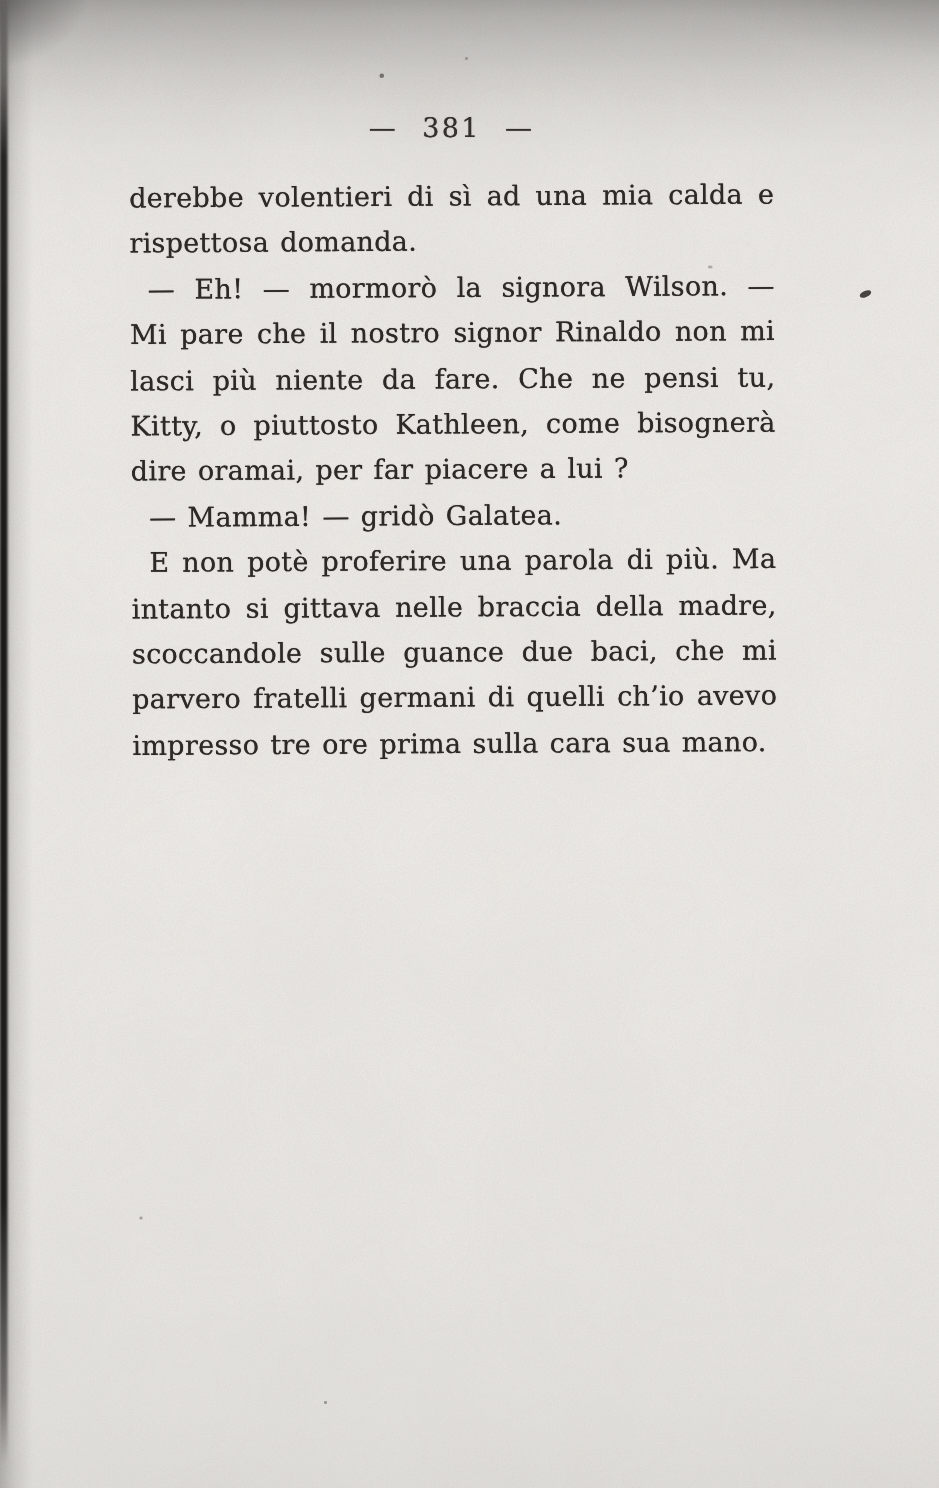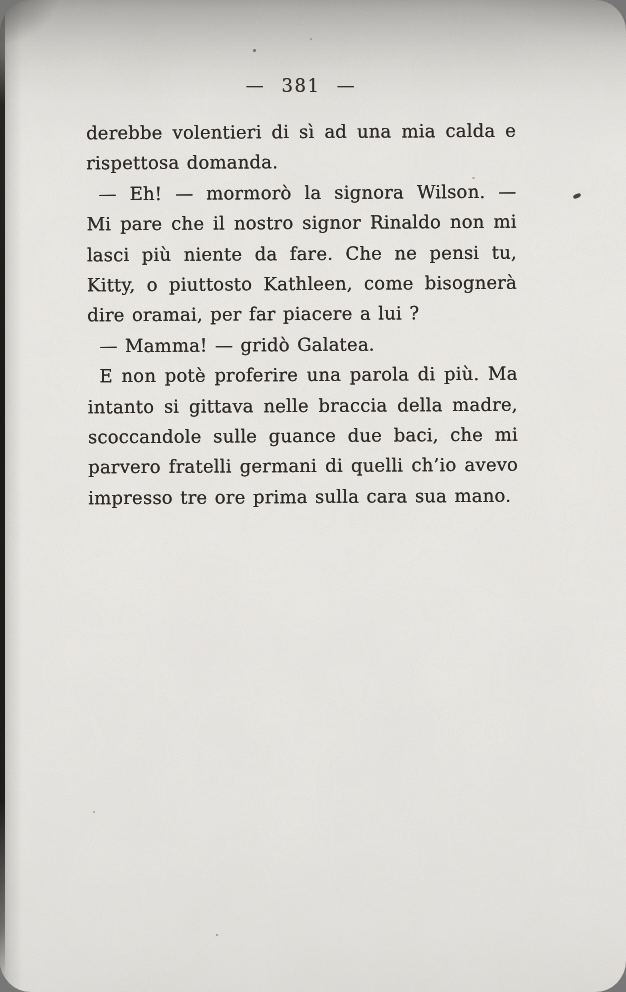--- a/index.html
+++ b/index.html
@@ -9,21 +9,20 @@
     margin: 0 auto;
     overflow: hidden;
     font-family: "DejaVu Serif", serif;
     background:
       radial-gradient(95px 75px at -8px -8px, rgba(48,46,44,0.55), rgba(48,46,44,0) 72%),
       radial-gradient(220px 70px at 100% -10px, rgba(100,98,95,0.22), rgba(100,98,95,0) 70%),
       linear-gradient(180deg,
         #a9a7a4 0px, #b7b5b2 10px, #c6c4c1 28px, #d4d2ce 48px,
         #e0deda 72px, #e9e7e3 100px, #eeece8 145px, #f0eeea 300px,
         #efede9 600px, #ebe9e5 850px, #e7e5e1 945px, #e3e1dd 992px);
-    border-radius: 31px;
   }
   .noise { position:absolute; left:0; top:0; pointer-events:none; mix-blend-mode:multiply; }
   .edge-shadow {
     position:absolute; left:0; top:0; width:22px; height:100%; pointer-events:none;
     background: linear-gradient(90deg, rgba(70,68,65,0.30), rgba(70,68,65,0.12) 45%, rgba(70,68,65,0) 100%);
   }
   .edge-strip {
     position:absolute; left:0; top:0; width:5px; height:976px; pointer-events:none;
     filter: blur(0.6px);
     background: linear-gradient(180deg,

